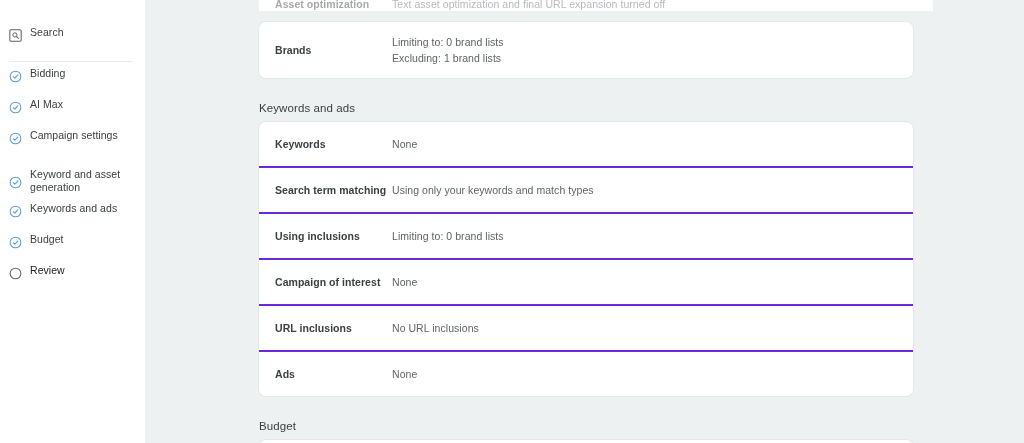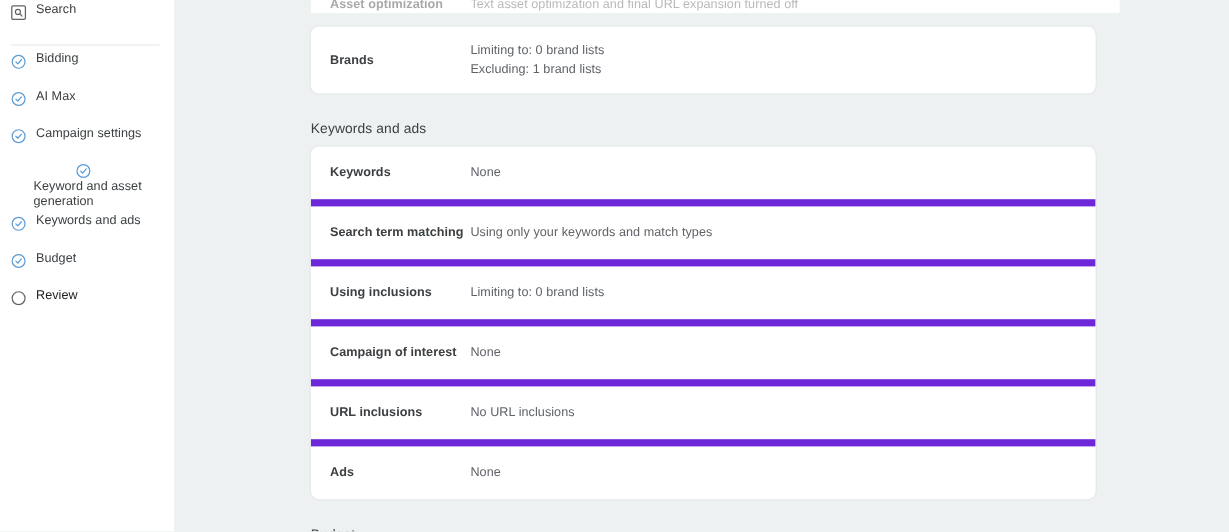--- a/index.html
+++ b/index.html
@@ -21,35 +21,34 @@
     display: flex;
   }
 
   
   .sidebar {
     width: 145px;
     min-width: 145px;
     height: 443px;
     background: #ffffff;
     position: relative;
-    padding-top: 2px;
+    padding-top: 26px;
     box-sizing: border-box;
   }
   .nav-item {
     display: flex;
     align-items: flex-start;
     padding: 0 8px 0 9px;
     height: 31px;
     box-sizing: border-box;
     cursor: pointer;
   }
   .nav-item.two-line {
     height: 42px;
     align-items: center;
-    flex-direction: column;
   }
   .nav-icon {
     width: 13px;
     height: 13px;
     min-width: 13px;
     margin-top: 2px;
     margin-right: 8px;
     display: block;
   }
   .nav-item.two-line .nav-icon {
@@ -96,21 +95,21 @@
     width: 654px;
     box-shadow: 0 0 0 1px rgba(0,0,0,0.035);
     overflow: hidden;
   }
 
   .row {
     display: flex;
     align-items: center;
     min-height: 32px;
     padding: 6px 0 6px 0;
-    border-top: 6px solid #6d28d9;
+    border-top: 2px solid #6d28d9;
   }
   .row:first-child {
     border-top: none;
     border-radius: 16px;
   }
   .row-label {
     width: 133px;
     min-width: 133px;
     padding-left: 16px;
     box-sizing: border-box;

